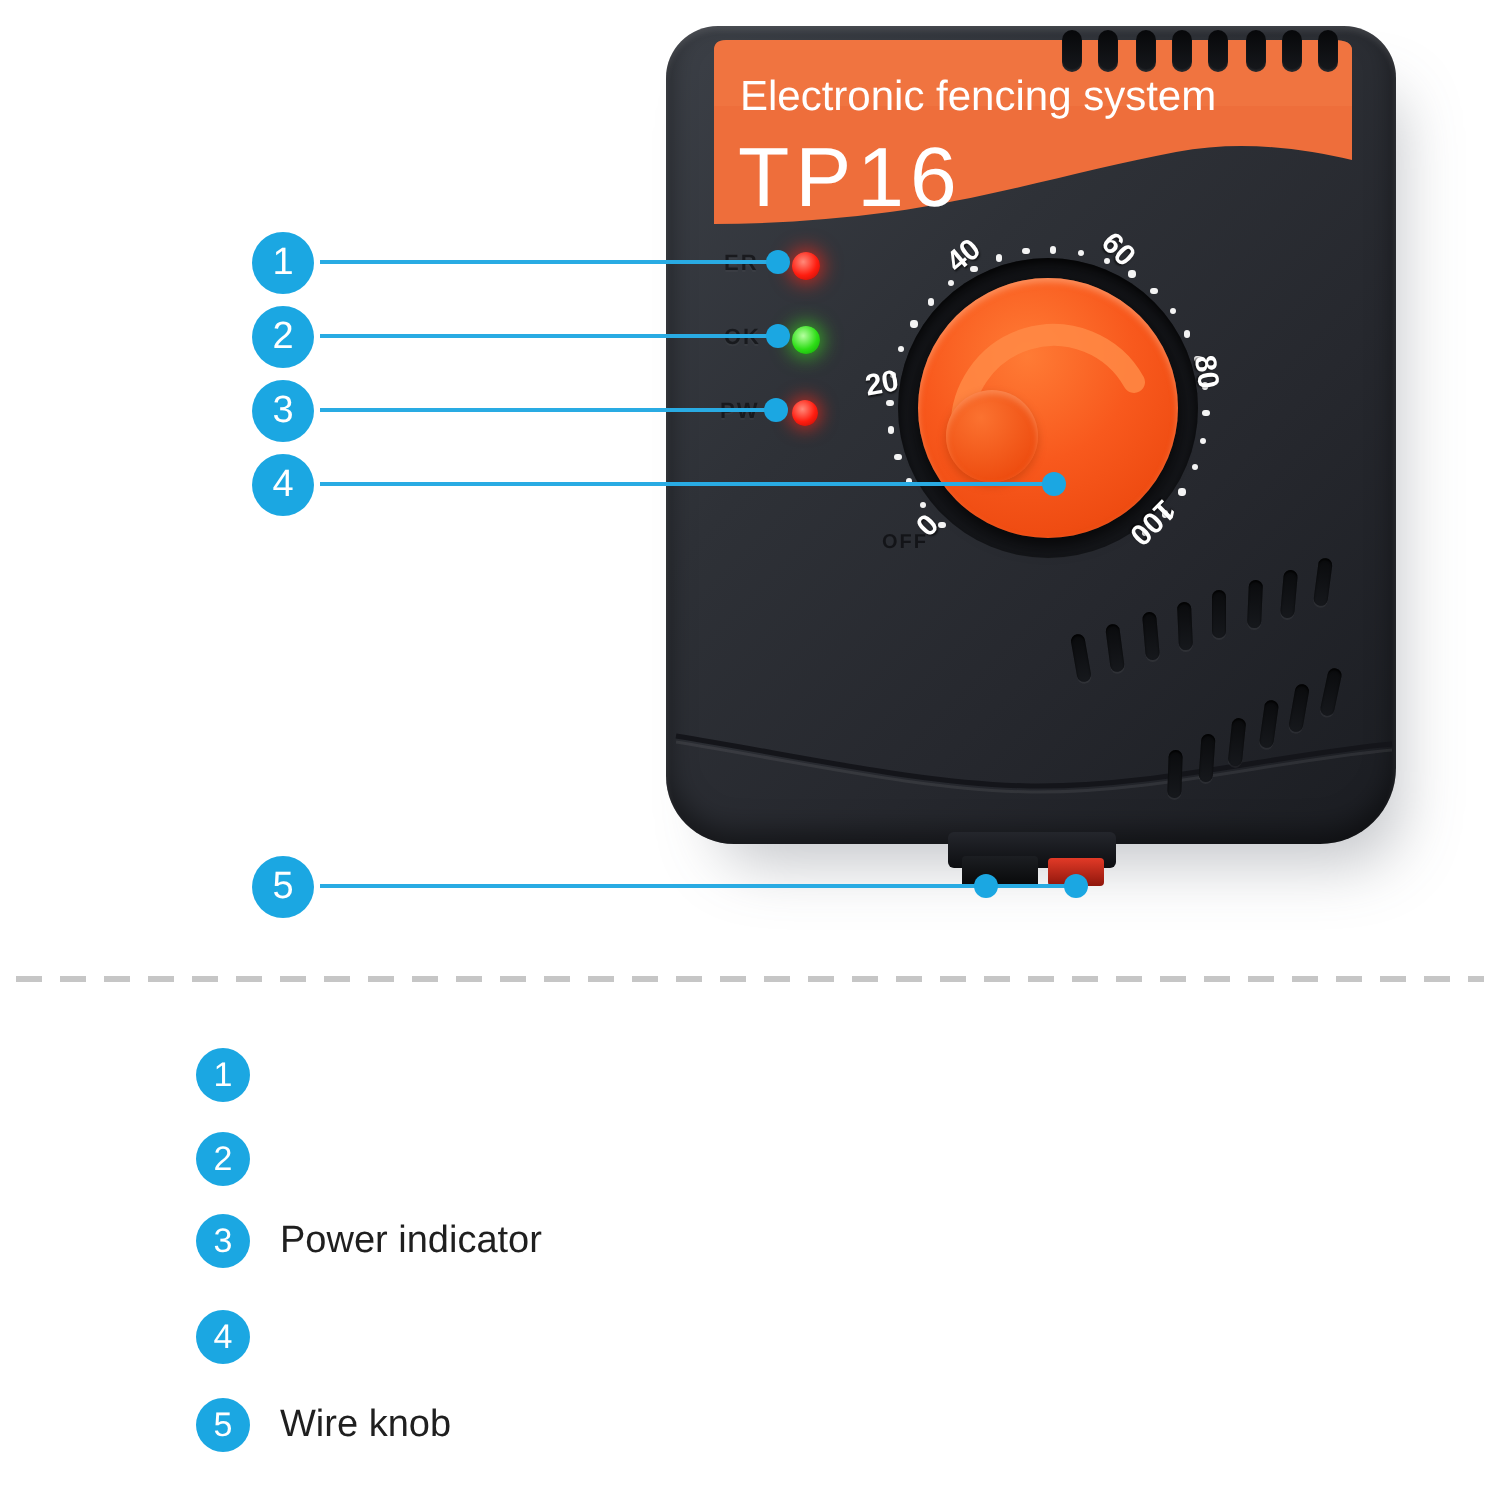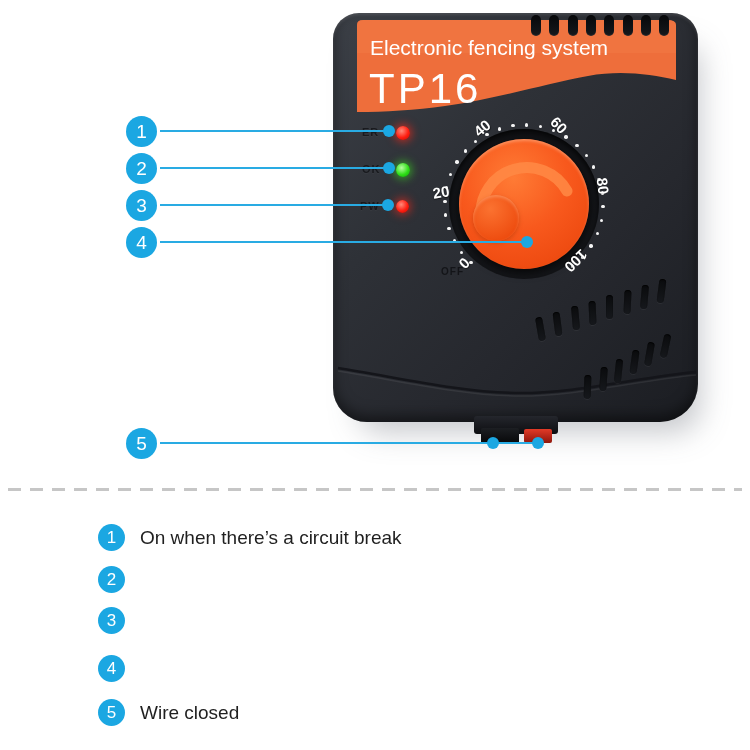--- a/index.html
+++ b/index.html
@@ -190,28 +190,28 @@
   <div class="cdot" style="left:383px;top:162px;"></div>
   <div class="cdot" style="left:382px;top:199px;"></div>
   <div class="cdot" style="left:521px;top:236px;"></div>
   <div class="cdot" style="left:487px;top:437px;"></div>
   <div class="cdot" style="left:532px;top:437px;"></div>
 
   <div class="divider"></div>
 
   <div class="legend-row" style="top:524px;">
     <span class="legend-badge">1</span>
-    <span class="legend-text">On when there’s a circuit break</span>
   </div>
   <div class="legend-row" style="top:566px;">
     <span class="legend-badge">2</span>
   </div>
   <div class="legend-row" style="top:607px;">
     <span class="legend-badge">3</span>
+    <span class="legend-text">Power indicator</span>
   </div>
   <div class="legend-row" style="top:655px;">
     <span class="legend-badge">4</span>
   </div>
   <div class="legend-row" style="top:699px;">
     <span class="legend-badge">5</span>
-    <span class="legend-text">Wire closed</span>
+    <span class="legend-text">Wire knob</span>
   </div>
 </div>
 
 </body></html>

